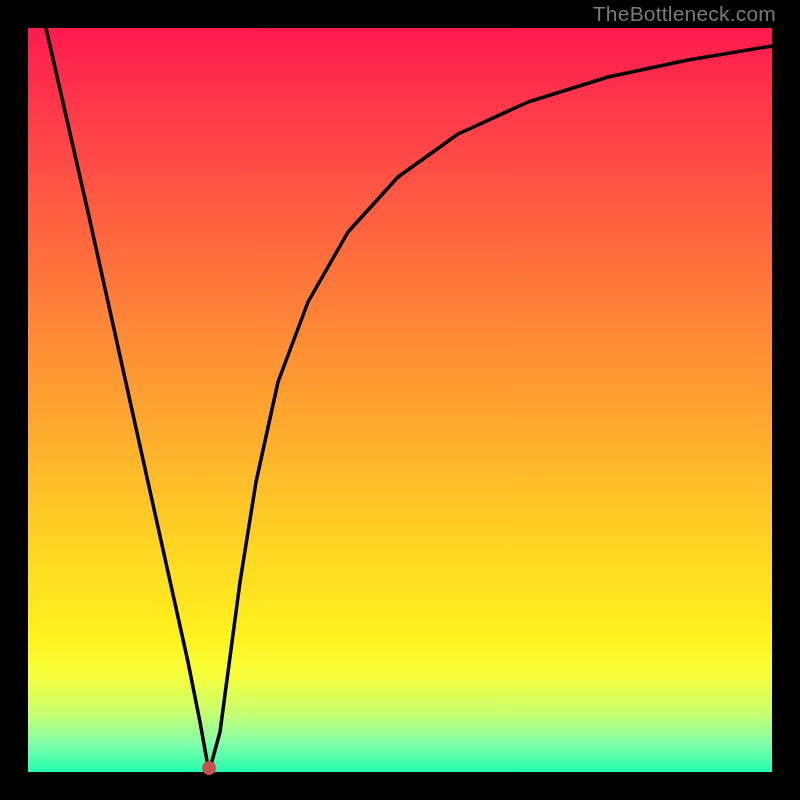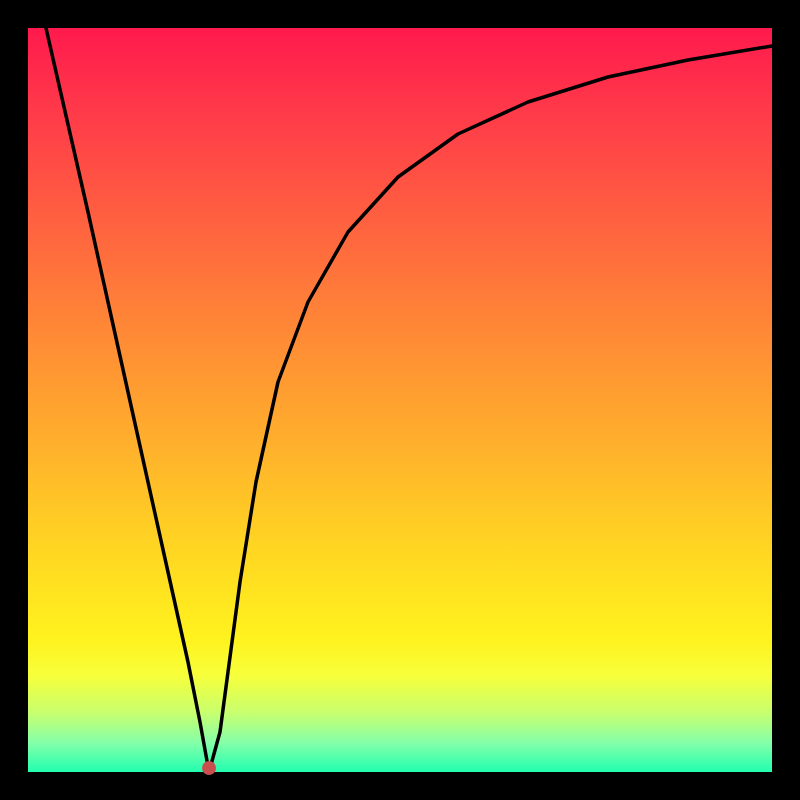--- a/index.html
+++ b/index.html
@@ -61,20 +61,21 @@
     border-radius: 50%;
     background: #c94f4f;
     transform: translate(-50%, -50%);
   }
 </style>
 </head>
 <body>
 
 <div class="frame">
 
+  <div class="watermark">TheBottleneck.com</div>
 
   <div class="plot">
 
     <svg class="curve" viewBox="0 0 744 744" preserveAspectRatio="none">
       <path id="curve-path" fill="none" stroke="#000" stroke-width="3.5" stroke-linejoin="round" stroke-linecap="round" d="M18.0 0.0 L60.0 184.0 L100.0 364.0 L140.0 544.0 L160.0 634.0 L172.0 694.0 L181.0 744.0 L192.0 704.0 L200.0 644.0 L212.0 554.0 L228.0 454.0 L250.0 354.0 L280.0 274.0 L320.0 204.0 L370.0 149.0 L430.0 106.0 L500.0 74.0 L580.0 49.0 L660.0 32.0 L744.0 18.0"></path>
     </svg>
 
     <div class="dot" id="marker-dot" style="left: 181px; top: 740px; background: rgb(201, 79, 79);"></div>
 
   </div>

